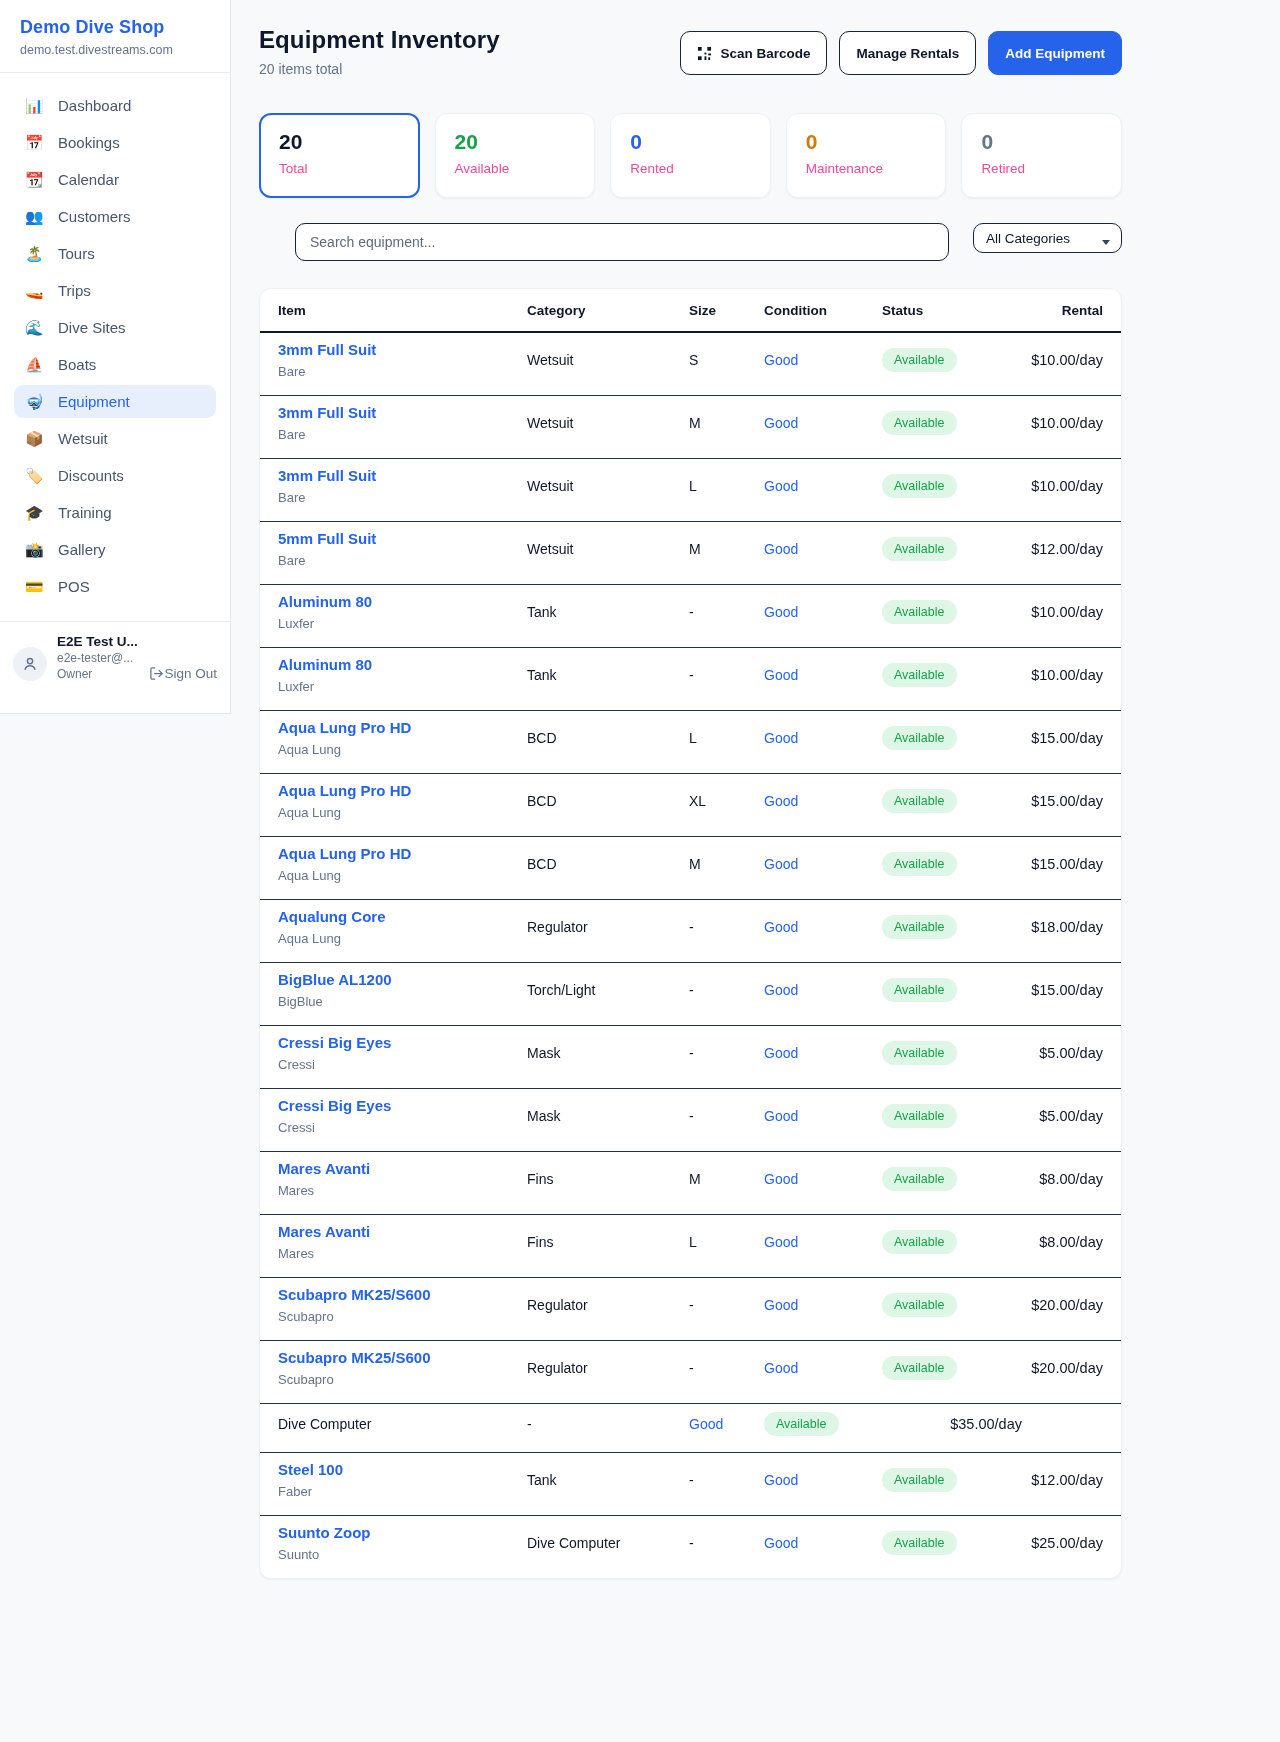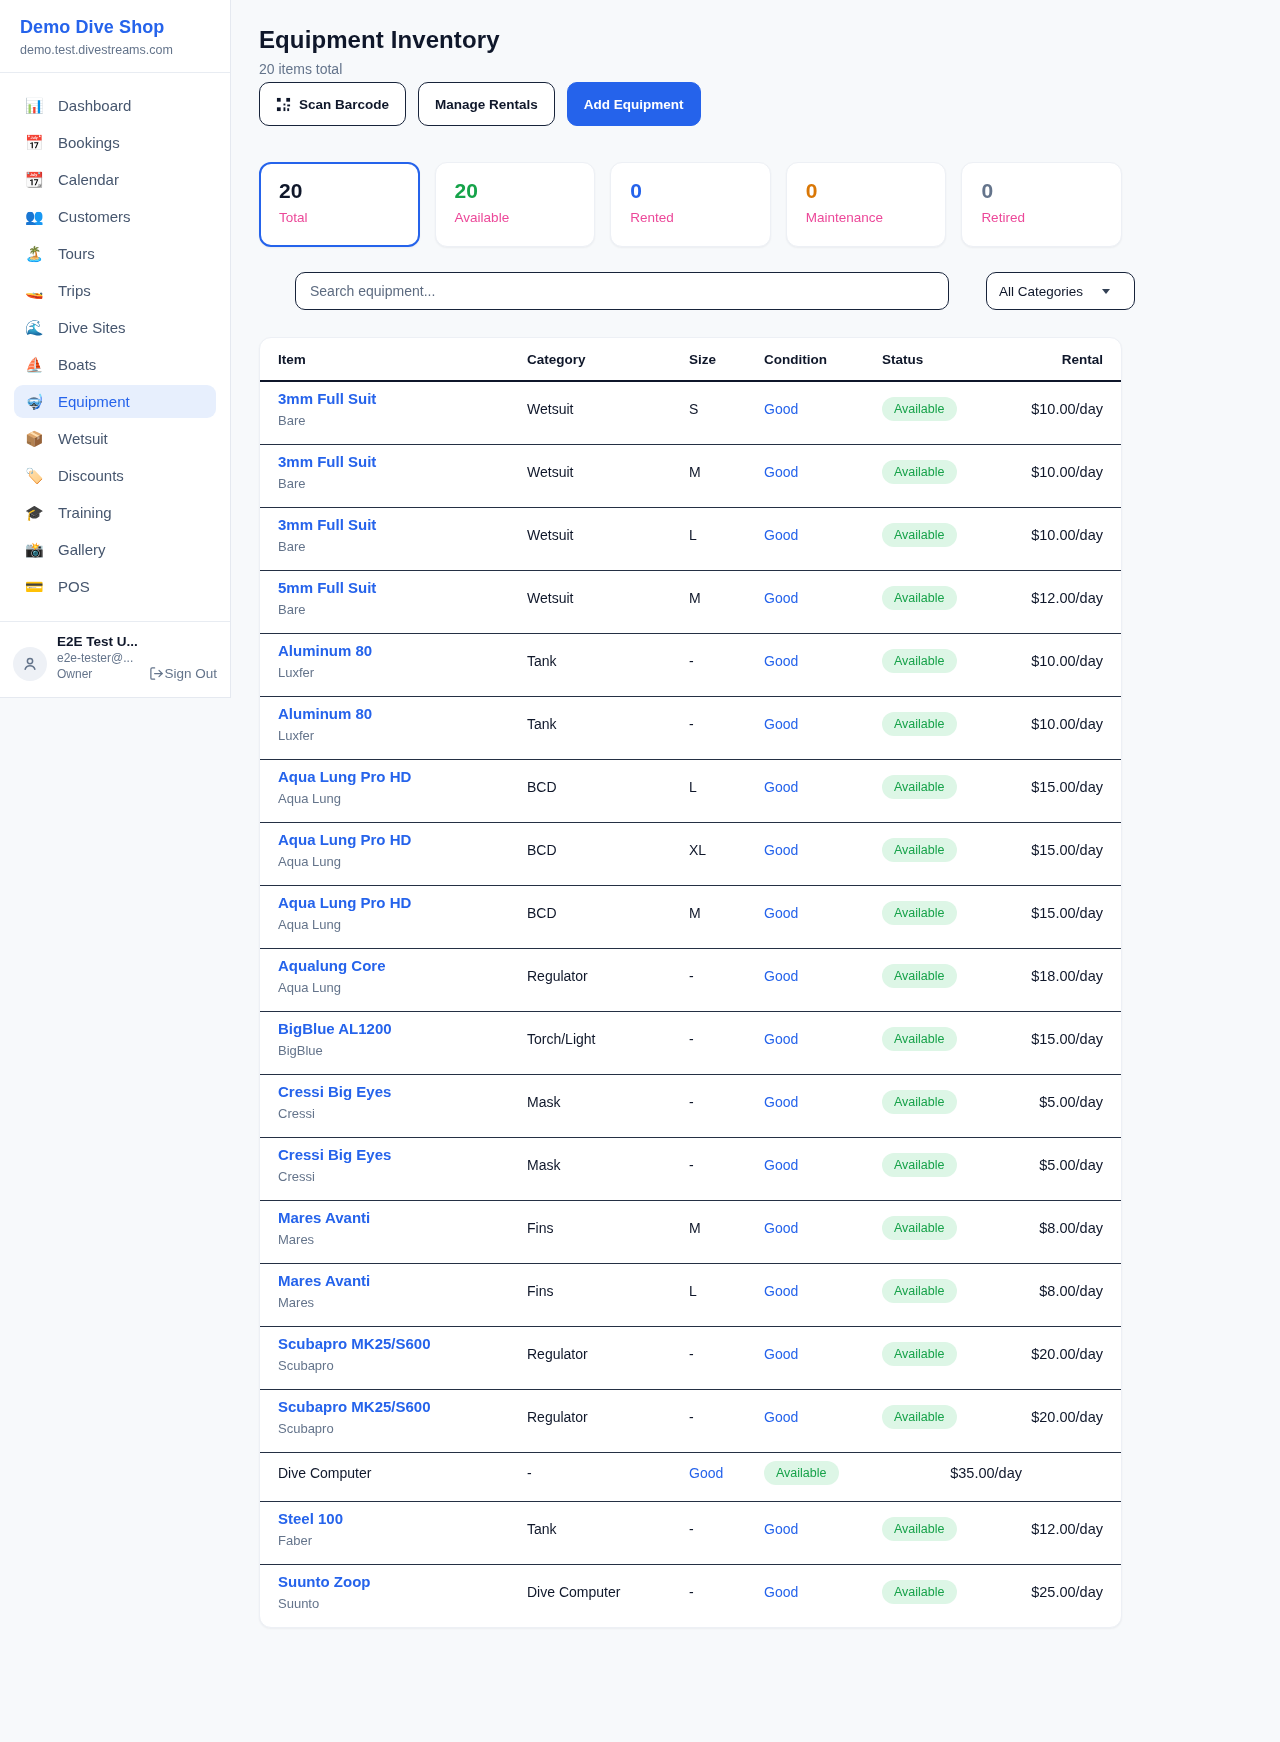--- a/index.html
+++ b/index.html
@@ -9,21 +9,21 @@
     background:#f7f9fb;
     color:#0f172a;
     min-height:1742px;
     position:relative;
   }
 
   
   .sidebar {
     position:absolute; left:0; top:0; width:231px;
     background:#fff; border-right:1px solid #e5e9f0; border-bottom:1px solid #e5e9f0;
-    padding-bottom:4px;
+    padding-bottom:20px;
   }
   .brand { padding:17px 20px 15px; border-bottom:1px solid #e8ecf2; }
   .brand-title { color:#2563eb; font-size:18px; font-weight:700; letter-spacing:.1px; }
   .brand-sub { color:#64748b; font-size:12.5px; margin-top:5px; }
   .nav { padding:12px 0 10px; }
   .nav-item {
     display:flex; align-items:center; gap:13px;
     margin:4px 14px; padding:8px 11px; border-radius:9px;
     color:#46566e; font-size:15px; text-decoration:none; cursor:pointer;
   }
@@ -39,21 +39,21 @@
   }
   .user-info { margin-left:10px; min-width:0; flex:1; }
   .user-name { font-size:13.5px; font-weight:700; color:#0f172a; white-space:nowrap; }
   .user-email,.user-role { font-size:12px; color:#64748b; margin-top:2px; white-space:nowrap; }
   .signout { display:flex; align-items:center; color:#64748b; font-size:13.5px; cursor:pointer; flex:none; }
 
   
   .main { margin-left:231px; padding:26px 28px 34px; }
   .content { max-width:863px; }
 
-  .page-head { display:flex; justify-content:space-between; align-items:flex-start;flex-direction:column; }
+  .page-head { display:flex; justify-content:space-between; align-items:flex-start; }
   .page-title { font-size:24px; font-weight:700; letter-spacing:.1px; }
   .page-sub { font-size:14px; color:#64748b; margin-top:7px; }
   .head-actions { display:flex; gap:12px; padding-top:5px; }
   .btn {
     display:inline-flex; align-items:center; gap:8px; height:44px; padding:0 16px;
     background:#fff; border:1px solid #17233a; border-radius:10px;
     font-family:inherit; font-size:13.5px; font-weight:600; color:#0f172a; cursor:pointer;
   }
   .btn-primary { background:#2563eb; border-color:#2563eb; color:#fff; }
   .btn svg { display:block; }
@@ -75,23 +75,23 @@
     flex:1; height:38px; border:1px solid #17233a; border-radius:10px;
     padding:0 14px; font-family:inherit; font-size:14px; color:#0f172a; background:#fff; outline:none;
   }
   .search-input::placeholder { color:#5d6b80; }
   .select-wrap { position:relative; width:149px; flex:none; }
   .select-wrap::after {
     content:""; position:absolute; right:12px; top:17px; pointer-events:none;
     border-left:4.5px solid transparent; border-right:4.5px solid transparent; border-top:5.5px solid #334155;
   }
   .category-select {
-    width:100%; height:38px; border:1px solid #17233a; border-radius:10px; background:#fff;
+    width:100%; height:30px; border:1px solid #17233a; border-radius:10px; background:#fff;
     padding:0 26px 0 12px; font-family:inherit; font-size:13.5px; color:#0f172a;
-    appearance:none; -webkit-appearance:none; cursor:pointer;margin-left:13px;
+    appearance:none; -webkit-appearance:none; cursor:pointer;
   }
 
   
   .table-card {
     margin-top:27px; background:#fff; border:1px solid #edf0f5; border-radius:12px;
     box-shadow:0 1px 2px rgba(15,23,42,.05); overflow:hidden;
   }
   .t-head, .t-row {
     display:grid;
     grid-template-columns:249px 162px 75px 118px 140px 1fr;

